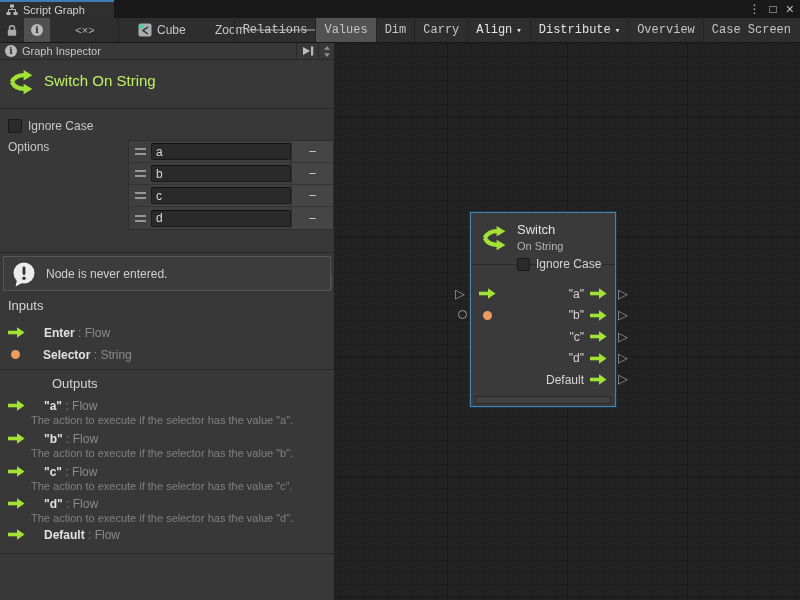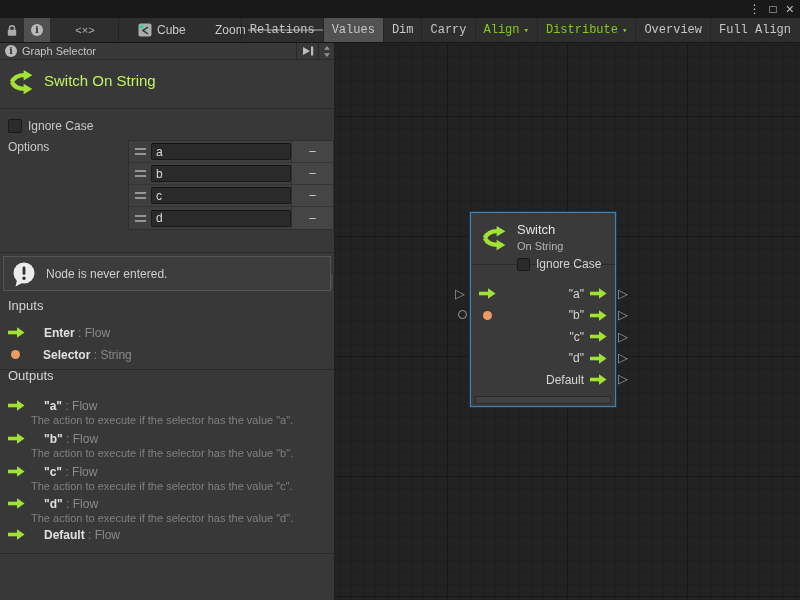--- a/index.html
+++ b/index.html
@@ -23,21 +23,21 @@
   .cube-item { position:absolute; left:138px; top:0; height:24px; display:flex; align-items:center; gap:5px; }
   .cube-label { font-size:12px; color:#c8c8c8; }
   .zoom-label { position:absolute; left:215px; top:5px; font-size:12px; color:#c8c8c8; }
   .zoom-track { position:absolute; left:248px; top:11px; width:97px; height:2px; background:#6f6f6f; }
   .zoom-handle { position:absolute; left:331px; top:6px; width:12px; height:12px; border-radius:50%; background:#9e9e9e; }
   .zoom-value { position:absolute; left:348px; top:5px; font-size:12px; color:#c8c8c8; }
   .tb-right { position:absolute; right:1px; top:0; height:24px; display:flex; }
   .tb-right .rbtn { height:24px; padding:0 8px; font-size:12px; color:#c6c6c6; display:flex;
     align-items:center; gap:4px; border-left:1px solid #242424; white-space:nowrap;font-family:Liberation Mono, monospace; }
   .tb-right .rbtn.active { background:#525252; }
-  .tb-right .rbtn.disabled { color:#84cc16; }
+  .tb-right .rbtn.disabled { color:#e5e5e5; }
   .dd-arrow { font-size:9px; }
 
   
   .inspector { position:absolute; left:0; top:43px; width:335px; height:557px; background:#383838;
     border-right:1px solid #202020; font-size:12px; }
   .insp-header { position:absolute; left:0; top:0; width:100%; height:17px; border-bottom:1px solid #292929;
     display:flex; align-items:center; padding-left:5px; gap:5px; }
   .insp-header-label { font-size:11px; color:#c6c6c6; flex:1; }
   .circle-i { width:12px; height:12px; border-radius:50%; background:#b9b9b9; color:#2c2c2c;
     font-size:9px; font-weight:bold; display:flex; align-items:center; justify-content:center;
@@ -108,20 +108,31 @@
   .node-footer { position:absolute; left:4px; right:4px; top:183px; height:8px; background:#414141;
     border:1px solid #2a2a2a; }
 
   .ext-tri { position:absolute; font-size:13px; line-height:13px; color:#9a9a9a; }
   .ext-circle { position:absolute; width:9px; height:9px; border:1.5px solid #9a9a9a; border-radius:50%; }
 </style>
 </head>
 <body>
 
 <div class="titlebar">
+  <div class="tab">
+    <span style="display:flex;">
+      <svg width="12" height="12" viewBox="0 0 12 12">
+        <rect x="4" y="0.5" width="4" height="3" fill="#b8b8b8"></rect>
+        <rect x="0.5" y="8" width="4" height="3" fill="#b8b8b8"></rect>
+        <rect x="7.5" y="8" width="4" height="3" fill="#b8b8b8"></rect>
+        <path d="M6,3.5 V5.5 M2.5,8 V5.5 H9.5 V8" stroke="#b8b8b8" stroke-width="1" fill="none"></path>
+      </svg>
+    </span>
+    <span class="tab-label">Script Graph</span>
+  </div>
   <div class="win-icons">
     <span>⋮</span>
     <span>□</span>
     <span style="font-size:14px;">×</span>
   </div>
 </div>
 
 <div class="toolbar">
   <div class="tbtn" style="left:2px; width:20px;">
     <span style="display:flex;">
@@ -159,21 +170,21 @@
     <div class="rbtn">Carry</div>
     <div class="rbtn disabled">
       <span>Align</span>
       <span class="dd-arrow">▾</span>
     </div>
     <div class="rbtn disabled">
       <span>Distribute</span>
       <span class="dd-arrow">▾</span>
     </div>
     <div class="rbtn">Overview</div>
-    <div class="rbtn">Full Align</div>
+    <div class="rbtn">Case Screen</div>
   </div>
 </div>
 
 <div class="canvas">
 
   <span class="ext-tri" style="left:120px; top:244px;">▷</span>
   <span class="ext-circle" style="left:123px; top:267px;"></span>
   <span class="ext-tri" style="left:283px; top:244px;">▷</span>
   <span class="ext-tri" style="left:283px; top:265px;">▷</span>
   <span class="ext-tri" style="left:283px; top:287px;">▷</span>
@@ -264,21 +275,21 @@
       </div>
     </div>
     <div class="node-footer"></div>
   </div>
 </div>
 
 <div class="inspector">
 
   <div class="insp-header">
     <span class="circle-i">i</span>
-    <span class="insp-header-label">Graph Selector</span>
+    <span class="insp-header-label">Graph Inspector</span>
     <span class="insp-header-right">
       <span class="dock-btn">
         <svg width="12" height="10" viewBox="0 0 12 10">
             <polygon points="1,1 8,5 1,9" fill="#bcbcbc"></polygon>
             <rect x="9" y="0.5" width="2.2" height="9" fill="#bcbcbc"></rect>
           </svg>
       </span>
       <span class="spinner">
         <svg width="8" height="13" viewBox="0 0 8 13">
             <polygon points="4,1 7,4.7 1,4.7" fill="#909090"></polygon>
@@ -370,21 +381,21 @@
       <span class="io-type"> <span>:</span> <span>Flow</span></span></span>
   </div>
   <div class="io-row" style="top:304px;">
     <span class="dot" style="background:#ec9c61;"></span>
     <span><span class="io-name">Selector</span>
       <span class="io-type"> <span>:</span> <span>String</span></span></span>
   </div>
 
   <div class="divider" style="top:326px;"></div>
 
-  <div class="sec-header" style="top:325px;">Outputs</div>
+  <div class="sec-header" style="top:333px;margin-left:44px;">Outputs</div>
 
   <div class="io-row" style="top:355px;">
     <span style="display:flex;">
       <svg width="17" height="11" viewBox="0 0 17 11">
           <rect x="0" y="3.7" width="9" height="3.6" fill="#a2e234"></rect>
           <polygon points="9,0.3 16.5,5.5 9,10.7" fill="#a2e234"></polygon>
         </svg>
     </span>
     <span><span class="io-name">"a"</span>
       <span class="io-type"> <span>:</span> <span>Flow</span></span></span>

